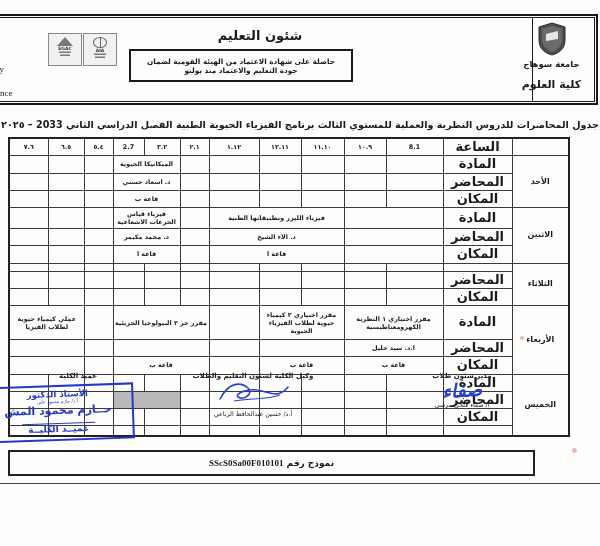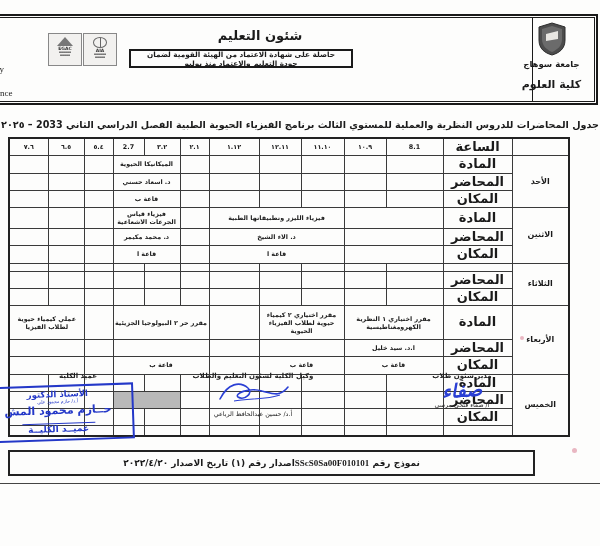--- a/index.html
+++ b/index.html
@@ -16,21 +16,21 @@
   }
   
   .header-frame{position:absolute;left:-8px;top:14px;width:606px;height:91px;border:2px solid #1a1a1a;background:#fdfdfc;}
   .header-frame-inner{position:absolute;inset:1px;border:1px solid #1a1a1a;}
   .univ-divider{position:absolute;top:0;bottom:0;right:61px;width:1px;background:#1a1a1a;}
   .univ-col{position:absolute;top:0;bottom:0;right:12px;width:61px;text-align:center;}
   .shield{margin:4px auto 0;display:block;}
   .univ-name{font-size:8.5px;font-weight:700;margin-top:3px;}
   .fac-name{font-size:11px;font-weight:700;margin-top:9px;}
   .banner-title{position:absolute;top:10px;left:0;right:70px;text-align:center;font-size:13px;font-weight:700;letter-spacing:1px;}
-  .accr-box{position:absolute;left:133px;top:31px;width:224px;height:19px;border:2px solid #1a1a1a;display:flex;align-items:center;justify-content:center;text-align:center;font-size:7.3px;font-weight:700;padding:2px 6px;direction:rtl;}
+  .accr-box{position:absolute;left:133px;top:31px;width:224px;height:33px;border:2px solid #1a1a1a;display:flex;align-items:center;justify-content:center;text-align:center;font-size:7.3px;font-weight:700;padding:2px 6px;direction:rtl;}
   .logo-box{position:absolute;top:15px;width:34px;height:33px;border:1px solid #888;background:#f2f1ef;text-align:center;overflow:hidden;}
   .logo-egac{left:52px;}
   .logo-aia{left:87px;}
   .logo-tri{width:0;height:0;border-left:8px solid transparent;border-right:8px solid transparent;border-bottom:9px solid #777;margin:3px auto 0;}
   .logo-globe{width:14px;height:11px;border:1.5px solid #666;border-radius:50%;margin:3px auto 0;position:relative;}
   .logo-globe:after{content:"";position:absolute;left:50%;top:0;bottom:0;width:1px;background:#666;}
   .logo-cap{font-size:4.5px;font-weight:700;color:#333;}
   .logo-micro{font-size:3px;color:#555;line-height:3.4px;}
   .partial-en{position:absolute;font-size:9px;color:#222;font-family:"Liberation Serif", serif;}
   
@@ -361,18 +361,18 @@
 <div class="sig-left-title">عميد الكلية</div>
 <div class="stamp">
   <div class="l1">الأستاذ الدكتور</div>
   <div class="l2">أ.د/ حازم محمود علي</div>
   <div class="l3">حــازم محمود المش</div>
   <div class="l4">عميــد الكليــة</div>
 </div>
 
 <div class="footer-bar">
   <span>نموذج رقم</span>&nbsp;
-  <span class="code">SScS0Sa00F010101</span><span>اصدار رقم (١) تاريخ الاصدار ٢٠٢٢/٤/٢٠</span>
+  <span class="code">SScS0Sa00F010101</span>
 </div>
 <div class="footer-underline"></div>
 
 <div class="artifact" style="left:520px;top:336px;width:4px;height:4px;background:#e9b7c2;"></div>
 <div class="artifact" style="left:572px;top:448px;width:5px;height:5px;background:#e9b7c2;"></div>
 
 </body></html>

